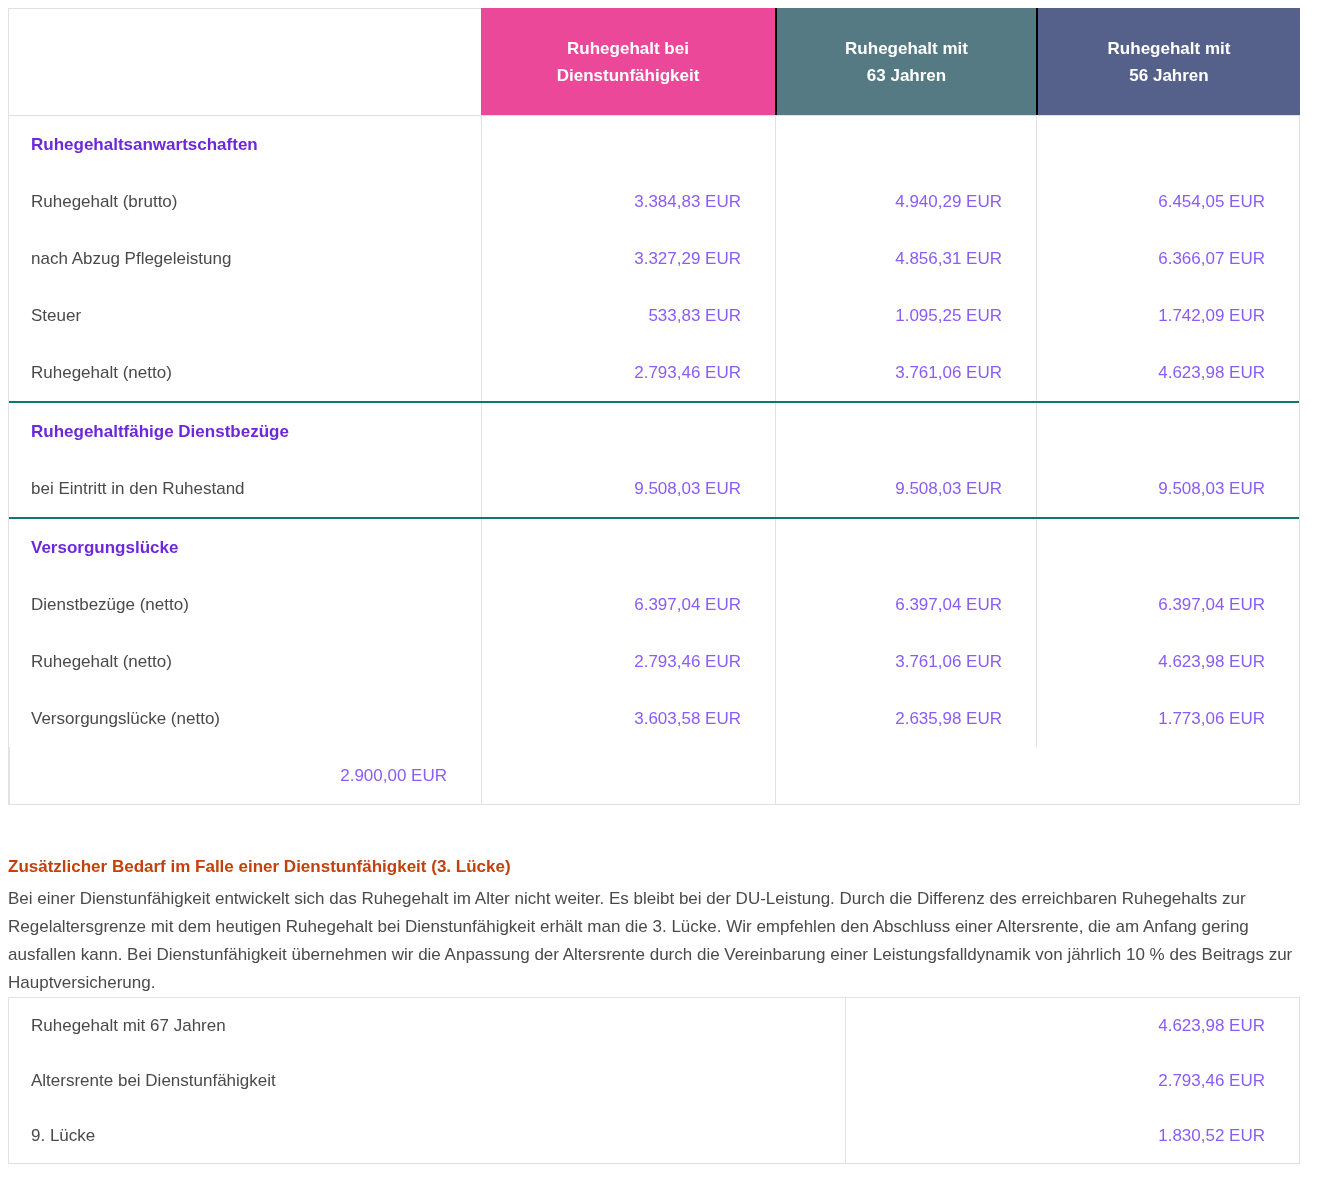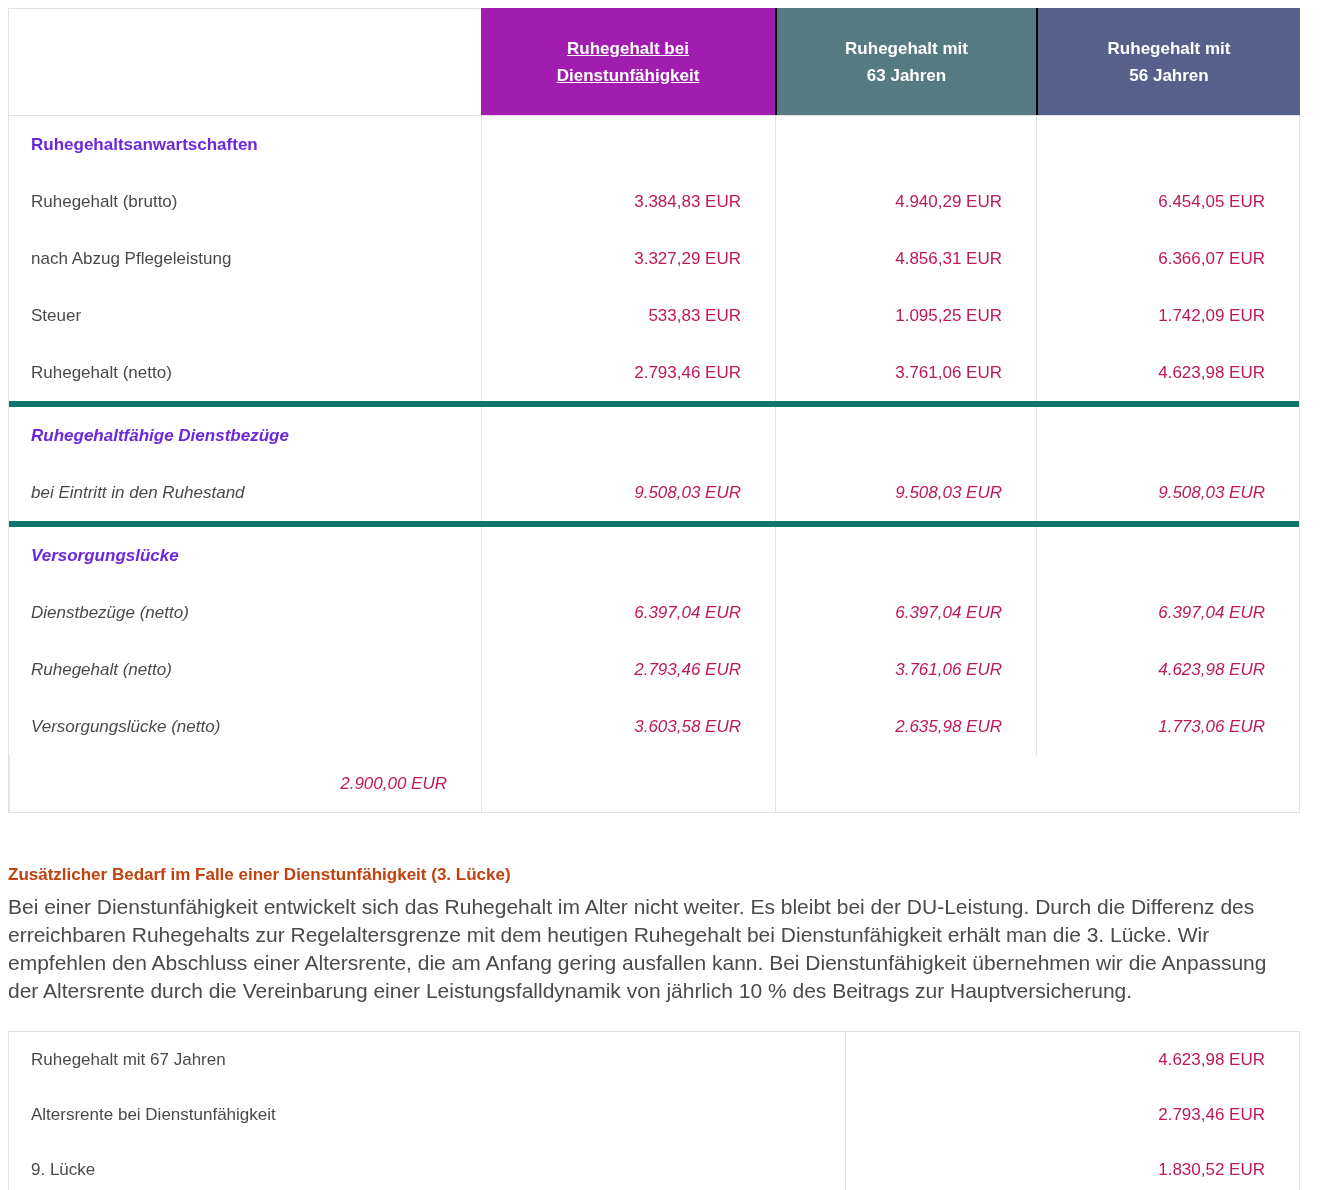--- a/index.html
+++ b/index.html
@@ -8,43 +8,43 @@
 
   
   .header-row { display: grid; grid-template-columns: 473px 294px 261px 264px; height: 107px; }
   .corner-cell { background: #fff; border-top: 1px solid #e2e2e2; border-left: 1px solid #e2e2e2; }
   .head-cell { display: flex; flex-direction: column; align-items: center; justify-content: center;
                color: #ffffff; font-weight: bold; font-size: 17px; line-height: 27px; text-align: center; }
   .head-cell + .head-cell { border-left: 2px solid #000000; }
 
   .table-body { border: 1px solid #e2e2e2; }
   .section { display: grid; grid-template-columns: 472px 294px 261px 263px; grid-auto-rows: 57px; }
-  .section + .section { border-top: 6px solid #0f766e; font-style: italic; }
+  .section + .section { border-top: 2px solid #0f766e; }
   .cell { display: flex; align-items: center; font-size: 17px; }
   .label-cell { padding-left: 22px; }
   .section-title { font-weight: bold; color: #6d28d9; }
-  .val-cell { justify-content: flex-end; padding-right: 34px; border-left: 1px solid #e2e2e2; color: #be185d; }
+  .val-cell { justify-content: flex-end; padding-right: 34px; border-left: 1px solid #e2e2e2; color: #8b5cf6; }
 
   
   .info-heading { margin-top: 52px; font-size: 17px; font-weight: bold; color: #c2410c; }
-  .info-paragraph { margin-top: 8px; font-size: 21px; line-height: 28px; color: #4a4a4a; }
+  .info-paragraph { margin-top: 8px; font-size: 17px; line-height: 28px; color: #4a4a4a; }
 
   
-  .summary-table { margin-top: 26px; border: 1px solid #e2e2e2; display: grid;
+  .summary-table { border: 1px solid #e2e2e2; display: grid;
                    grid-template-columns: 836px 454px; grid-auto-rows: 55px; margin-bottom: 22px; text-align: center; }
 </style>
 </head>
 <body>
 
 <div class="page">
 
   <div>
     <div class="header-row">
       <div class="corner-cell"></div>
-      <div class="head-cell" style="background-color: #a21caf; text-decoration: underline;">
+      <div class="head-cell" style="background-color: #ec4899;">
         <span>Ruhegehalt bei</span>
         <span>Dienstunfähigkeit</span>
       </div>
       <div class="head-cell" style="background-color: rgb(86, 122, 131);">
         <span>Ruhegehalt mit</span>
         <span>63 Jahren</span>
       </div>
       <div class="head-cell" style="background-color: rgb(85, 97, 138);">
         <span>Ruhegehalt mit</span>
         <span>56 Jahren</span>

